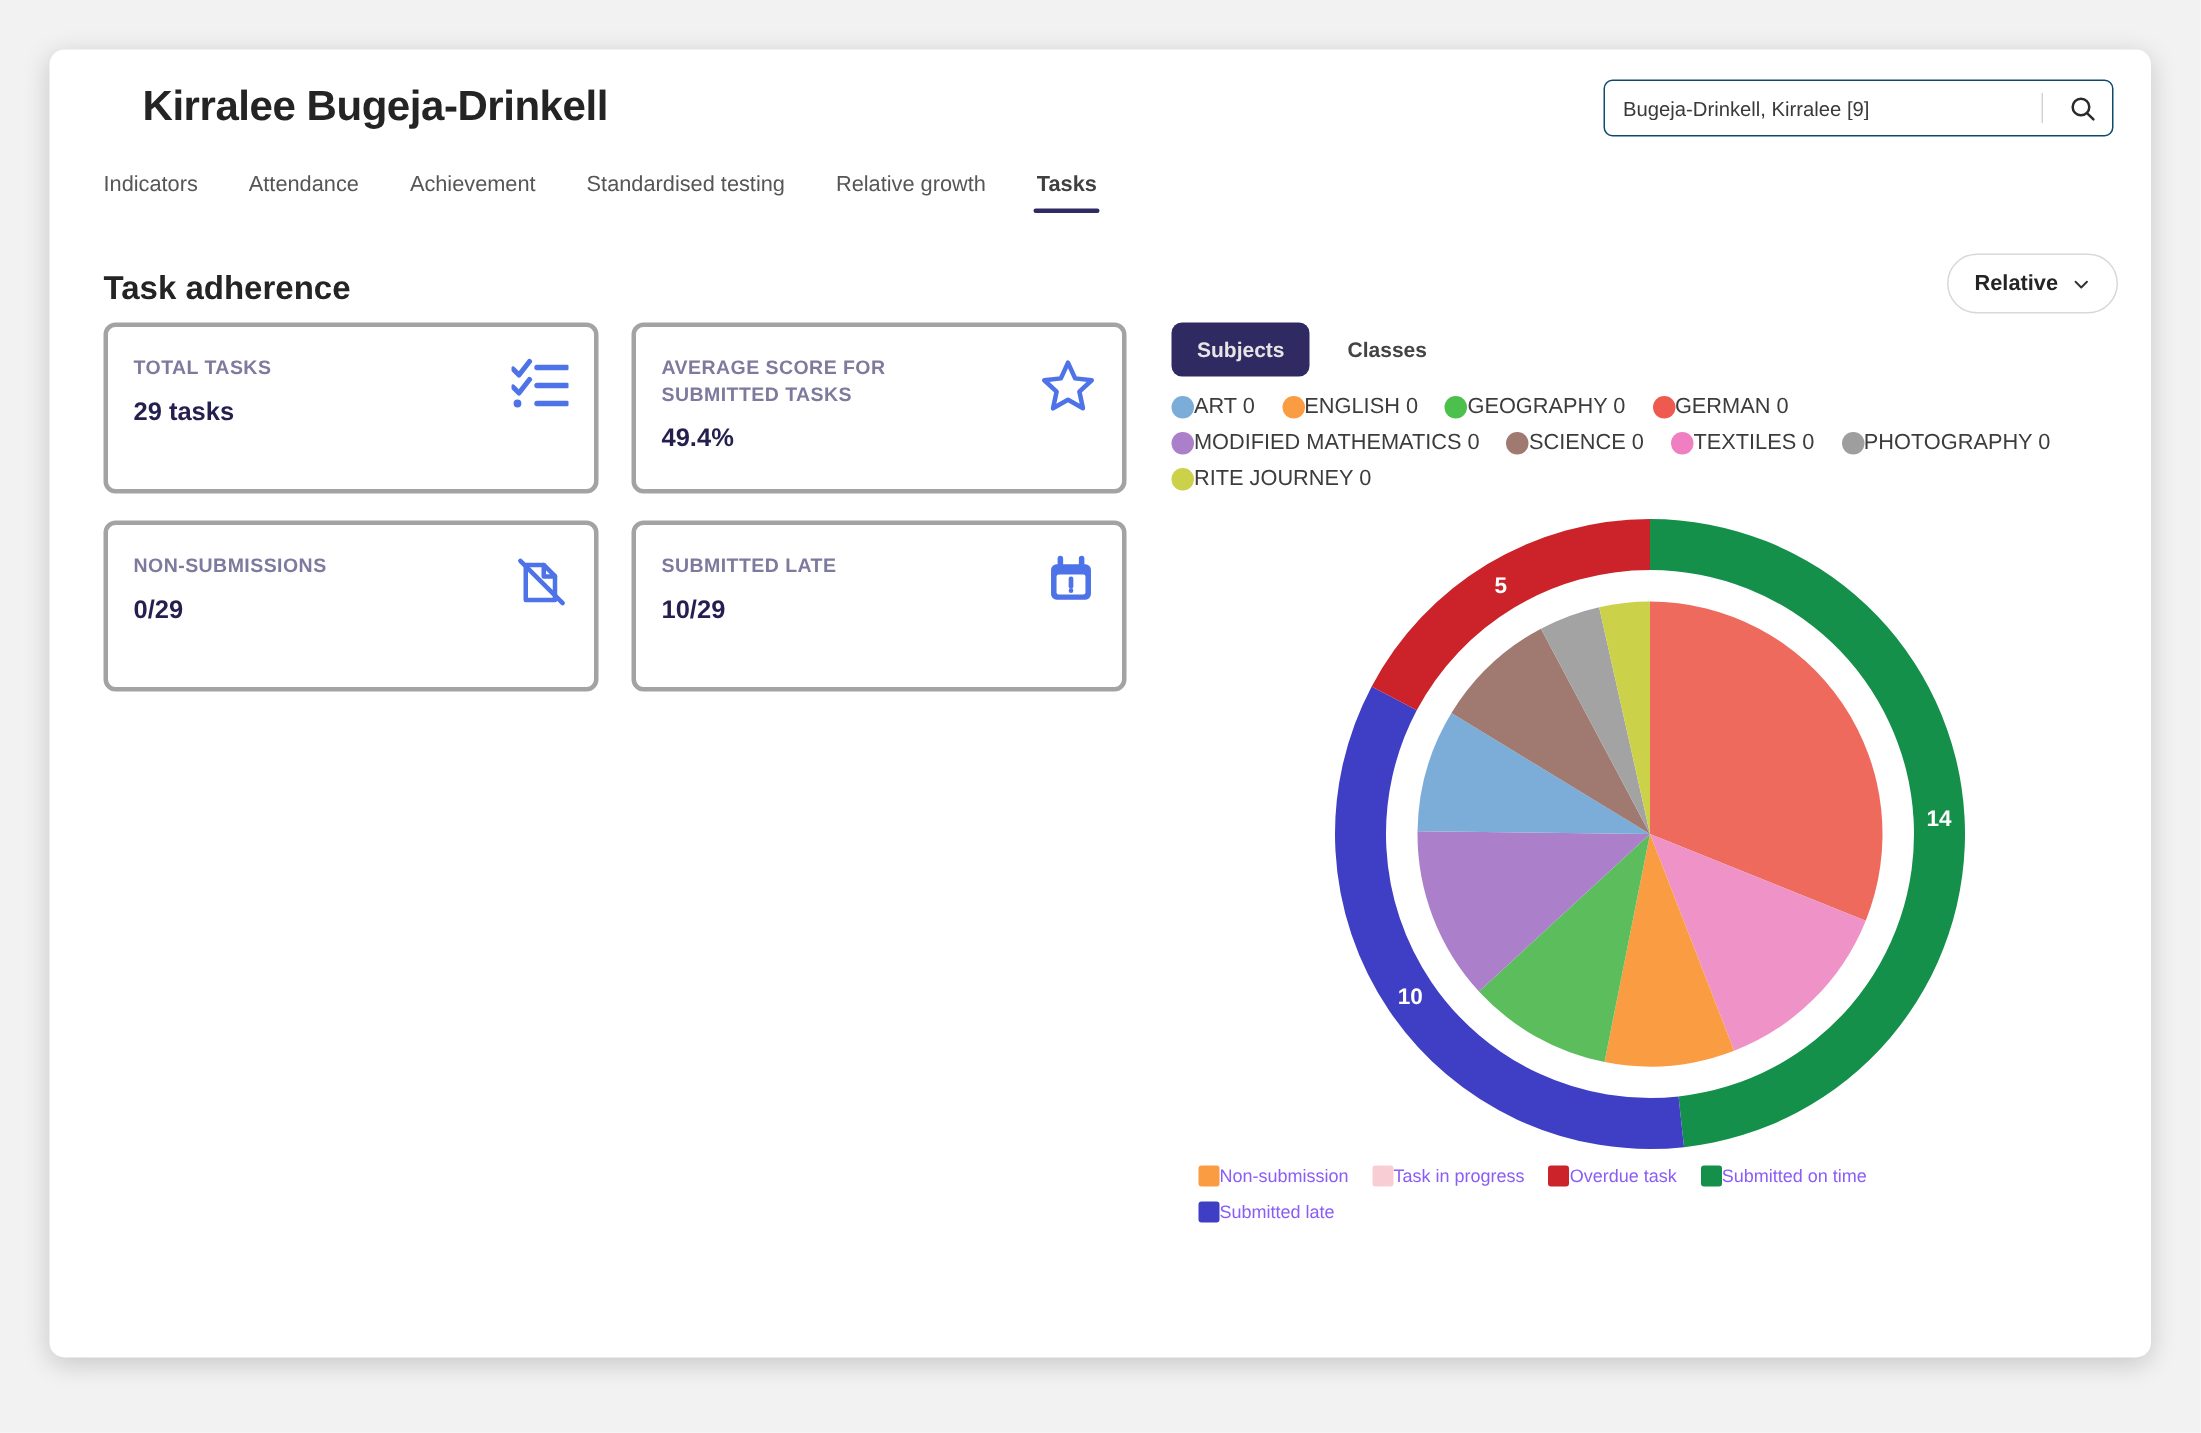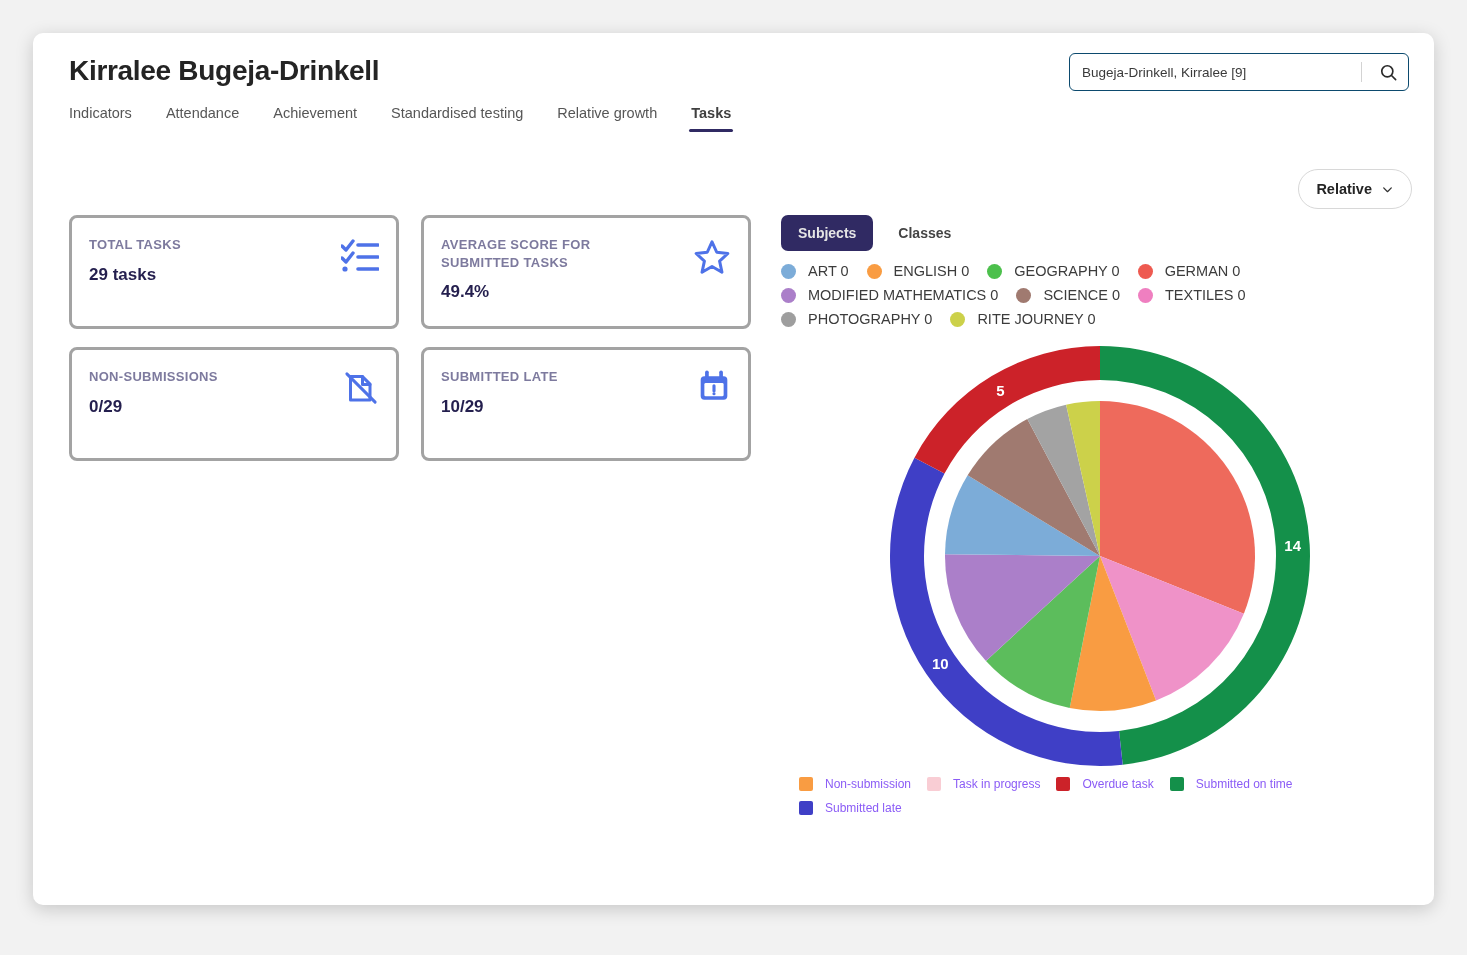--- a/index.html
+++ b/index.html
@@ -23,20 +23,21 @@
   .header-row {
     position: relative;
     padding: 22px 36px 0 36px;
     height: 72px;
   }
   .student-name {
     font-size: 28px;
     font-weight: bold;
     color: #242424;
     letter-spacing: -0.3px;
+    margin-left: 26px;
   }
   .search-box {
     position: absolute;
     right: 25px; top: 20px;
     width: 340px; height: 38px;
     border: 1px solid #0c4a6e;
     border-radius: 6px;
     display: flex;
     align-items: center;
     padding: 0 4px 0 12px;
@@ -56,21 +57,21 @@
   }
   .search-btn {
     width: 32px; height: 32px;
     display: flex; align-items: center; justify-content: center;
     background: none; border: none; cursor: pointer;
   }
 
   
   .tabs {
     display: flex;
-    align-items: flex-start;
+    align-items: center;
     gap: 34px;
     padding: 0 36px;
     height: 46px;
   }
   .tab {
     font-size: 14.5px;
     color: #565656;
     padding-bottom: 11px;
     cursor: pointer;
     position: relative;
@@ -166,21 +167,21 @@
     font-family: "Liberation Sans", sans-serif;
     display: flex; align-items: center;
   }
   .toggle-btn.active { background: #302a63; color: #e5e5e5; }
 
   .subject-legend {
     display: flex; flex-wrap: wrap;
     column-gap: 18px; row-gap: 8px;
     max-width: 672px;
   }
-  .legend-item { display: flex; align-items: center; gap: 12px; }
+  .legend-item { display: flex; align-items: center; gap: 0; }
   .legend-dot { width: 15px; height: 15px; border-radius: 50%; flex: none; }
   .legend-text { font-size: 14.5px; color: #3c3c3c; white-space: nowrap; }
 
   .chart-wrap {
     position: relative;
     width: 460px; height: 430px;
     margin: 14px 0 0 104px;
   }
   .chart-wrap svg { display: block; }
   .ring-label {
@@ -220,20 +221,21 @@
   <div class="tabs">
     <div class="tab">Indicators</div>
     <div class="tab">Attendance</div>
     <div class="tab">Achievement</div>
     <div class="tab">Standardised testing</div>
     <div class="tab">Relative growth</div>
     <div class="tab active">Tasks</div>
   </div>
 
   <div class="section-row">
+    <div class="section-title">Task adherence</div>
     <button class="semesters-btn">
       <span>Relative</span>
       <svg width="13" height="13" viewBox="0 0 24 24" fill="none" stroke="#333" stroke-width="2.4" stroke-linecap="round" stroke-linejoin="round">
         <polyline points="5,9 12,16 19,9"></polyline>
       </svg>
     </button>
   </div>
 
   <div class="body-cols">
 

